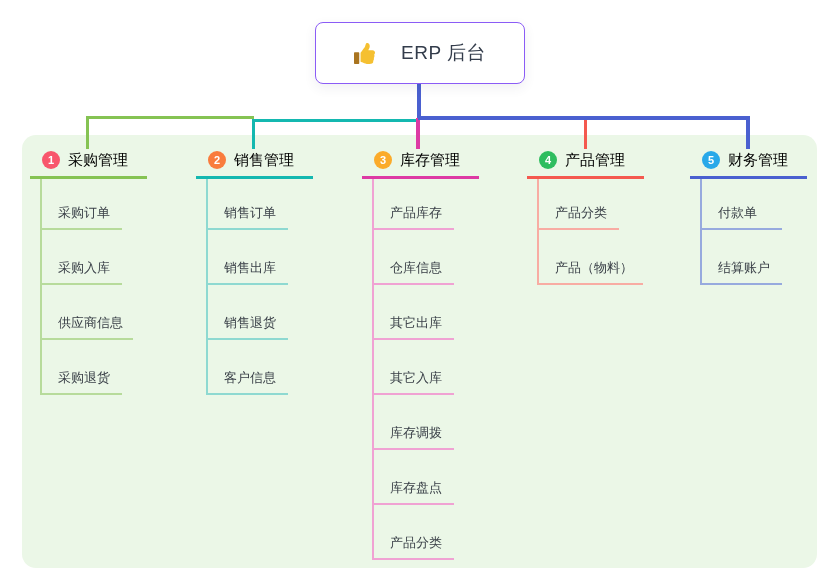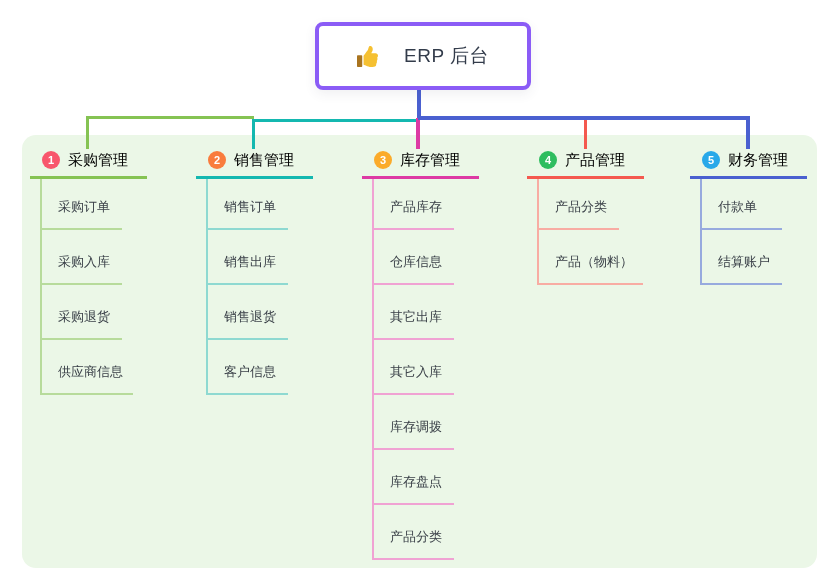--- a/index.html
+++ b/index.html
@@ -9,21 +9,21 @@
     background:#ffffff;
   }
   .stage{position:absolute;inset:0;}
   .panel{
     position:absolute;left:22px;top:135px;width:795px;height:433px;
     border-radius:14px;
   }
   
   .root-node{
     position:absolute;left:315px;top:22px;width:208px;height:60px;
-    background:#ffffff;border:4px solid #8b5cf6;border-radius:8px;
+    background:#ffffff;border:1px solid #8b5cf6;border-radius:8px;
     box-shadow:0 4px 12px rgba(60,70,90,.08);
     display:flex;align-items:center;justify-content:center;gap:26px;
     z-index:5;
   }
   .root-title{font-size:19px;color:#333c4b;font-weight:500;letter-spacing:.5px;}
   .thumb svg{display:block;}
   
   .line{position:absolute;z-index:1;}
   
   .branch{position:absolute;top:148px;width:160px;z-index:2;}
@@ -39,21 +39,21 @@
     display:flex;align-items:center;justify-content:center;
   }
   .branch-title{font-size:15px;color:#000000;font-weight:500;white-space:nowrap;}
   .branch-children{
     list-style:none;margin:0 0 0 10px;padding:0;
     border-left:2px solid var(--lc);
   }
   .branch-children li{
     box-sizing:border-box;height:55px;min-width:80px;width:max-content;
     display:flex;align-items:flex-end;
-    padding:0 10px 12px 16px;
+    padding:0 10px 6px 16px;
     border-bottom:2px solid var(--lc);
     font-size:13px;color:#3a4048;white-space:nowrap;
   }
   .branch-children li:first-child{height:51px;}
 </style>
 </head>
 <body style="background: rgb(255, 255, 255);">
 
 <div class="stage">
   <div class="panel" style="background: rgb(235, 247, 231);"></div>
@@ -82,22 +82,22 @@
 
   <div id="branches">
   <section class="branch" style="left: 30px; --c: #85c353; --lc: #b7db9b; --bc: #f8566c;">
     <div class="branch-header">
       <span class="badge">1</span>
       <span class="branch-title">采购管理</span>
     </div>
     <ul class="branch-children">
           <li>采购订单</li>
           <li>采购入库</li>
+          <li>供应商信息</li>
           <li>采购退货</li>
-          <li>供应商信息</li>
         </ul>
   </section>
 
   <section class="branch" style="left: 196px; --c: #14b8b0; --lc: #8ed9d1; --bc: #f97c3d;">
     <div class="branch-header">
       <span class="badge">2</span>
       <span class="branch-title">销售管理</span>
     </div>
     <ul class="branch-children">
           <li>销售订单</li>

